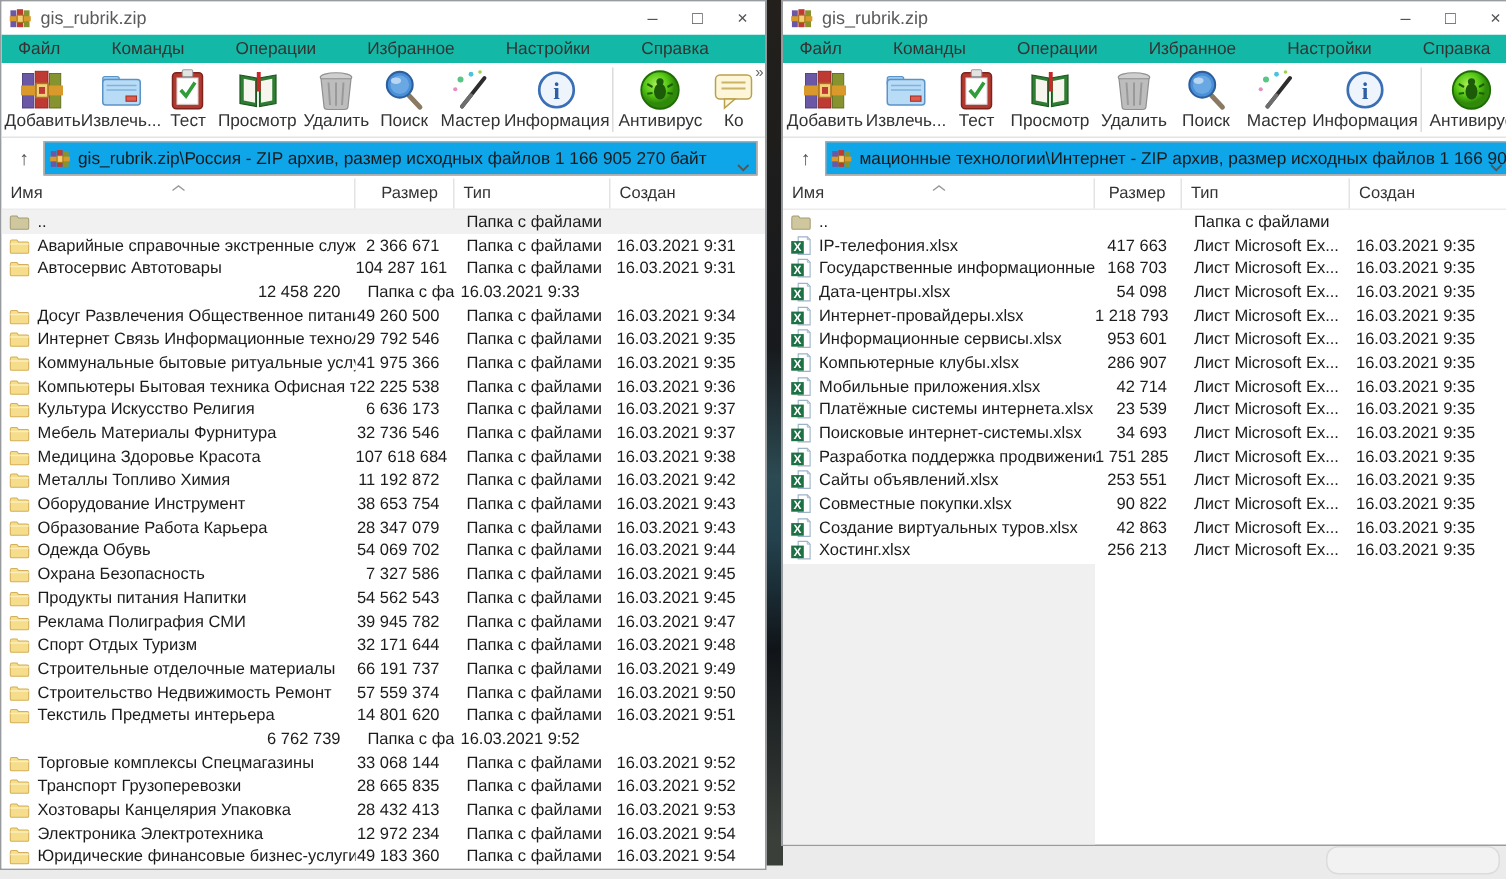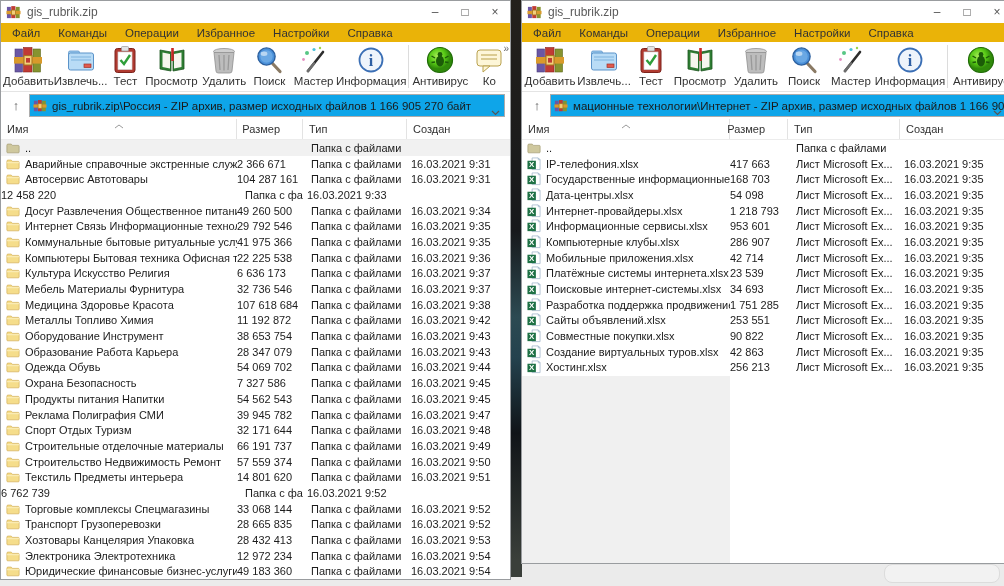--- a/index.html
+++ b/index.html
@@ -24,21 +24,21 @@
   #win0{left:0;width:511px;height:580px;}
   #win1{left:521px;width:492px;height:564px;}
   
   .titlebar{height:22px;display:flex;align-items:center;background:#ffffff;position:relative;}
   .app-icon{width:16px;height:15px;margin:0 5px 0 5px;display:inline-flex;}
   .title{font-size:12px;color:#5a5a5a;}
   .controls{position:absolute;right:0;top:0;height:22px;display:flex;}
   .ctrl{width:30px;height:22px;display:flex;align-items:center;justify-content:center;
         font-size:12px;color:#555;cursor:default;}
   
-  .menubar{height:19px;display:flex;align-items:center;padding-left:2px;background:#eab308;}
+  .menubar{height:19px;display:flex;align-items:center;padding-left:2px;background:#14b8a6;gap:16px;}
   .menu-item{font-size:11.5px;color:#333;padding:0 9px;}
   
   .toolbar{height:49px;display:flex;align-items:stretch;background:#fff;
            border-bottom:1px solid #e4e4e4;position:relative;padding-left:2px;}
   .tb-btn{display:flex;flex-direction:column;align-items:center;justify-content:flex-start;padding-top:2px;}
   .tb-icon{height:31px;display:flex;align-items:center;justify-content:center;}
   .tb-label{font-size:11.5px;color:#333;white-space:nowrap;}
   .tb-sep{width:1px;background:#dcdcdc;margin:3px 3px 3px 3px;}
   .overflow{position:absolute;right:2px;top:1px;font-size:10px;color:#666;letter-spacing:-1px;}
   
@@ -48,30 +48,30 @@
   .addressbox{flex:1;height:21px;border:1px solid #acacac;margin-right:5px;display:flex;
               align-items:center;background:#0ea5e9;position:relative;overflow:hidden;}
   .addr-icon{width:15px;height:13px;margin:0 4px 0 3px;flex:none;display:inline-flex;}
   .addr-text{font-size:11.5px;color:#1a1a1a;white-space:nowrap;}
   .addr-chevron{position:absolute;right:4px;top:7px;}
   
   .listheader{height:20px;display:grid;align-items:center;background:#fff;
               border-bottom:1px solid #ececec;position:relative;}
   .hcell{font-size:11px;color:#333;height:100%;display:flex;align-items:center;
          padding-left:6px;border-right:1px solid #e3e3e3;box-sizing:border-box;position:relative;}
-  .hcell.size{justify-content:flex-end;padding-right:22px;}
+  .hcell.size{justify-content:flex-end;padding-right:10px;}
   .hcell:last-child{border-right:none;}
   .sort-caret{position:absolute;top:0px;left:50%;margin-left:-5px;}
   
   .list{position:relative;background:#fff;}
   .list-row{display:grid;align-items:center;height:15.7px;}
   .cell{font-size:11px;color:#1c1c1c;white-space:nowrap;overflow:hidden;}
   .cell.name{display:flex;align-items:center;padding-left:5px;}
   .cell.name .row-icon{flex:none;margin-right:5px;display:inline-flex;}
-  .cell.size{padding-right:10px;}
+  .cell.size{text-align:right;padding-right:10px;}
   .cell.type{padding-left:8px;}
   .cell.created{padding-left:4px;}
   #win0 .list-row,#win0 .listheader{grid-template-columns:236px 66px 104px 1fr;}
   #win1 .list-row,#win1 .listheader{grid-template-columns:208px 58px 112px 1fr;}
   #win0 .list-row.uprow{background:#f1f1f1;}
   .sort-shade{position:absolute;left:0;width:208px;background:#f0f0f0;z-index:0;}
   .list-row{position:relative;z-index:1;}
 </style>
 </head>
 <body>

